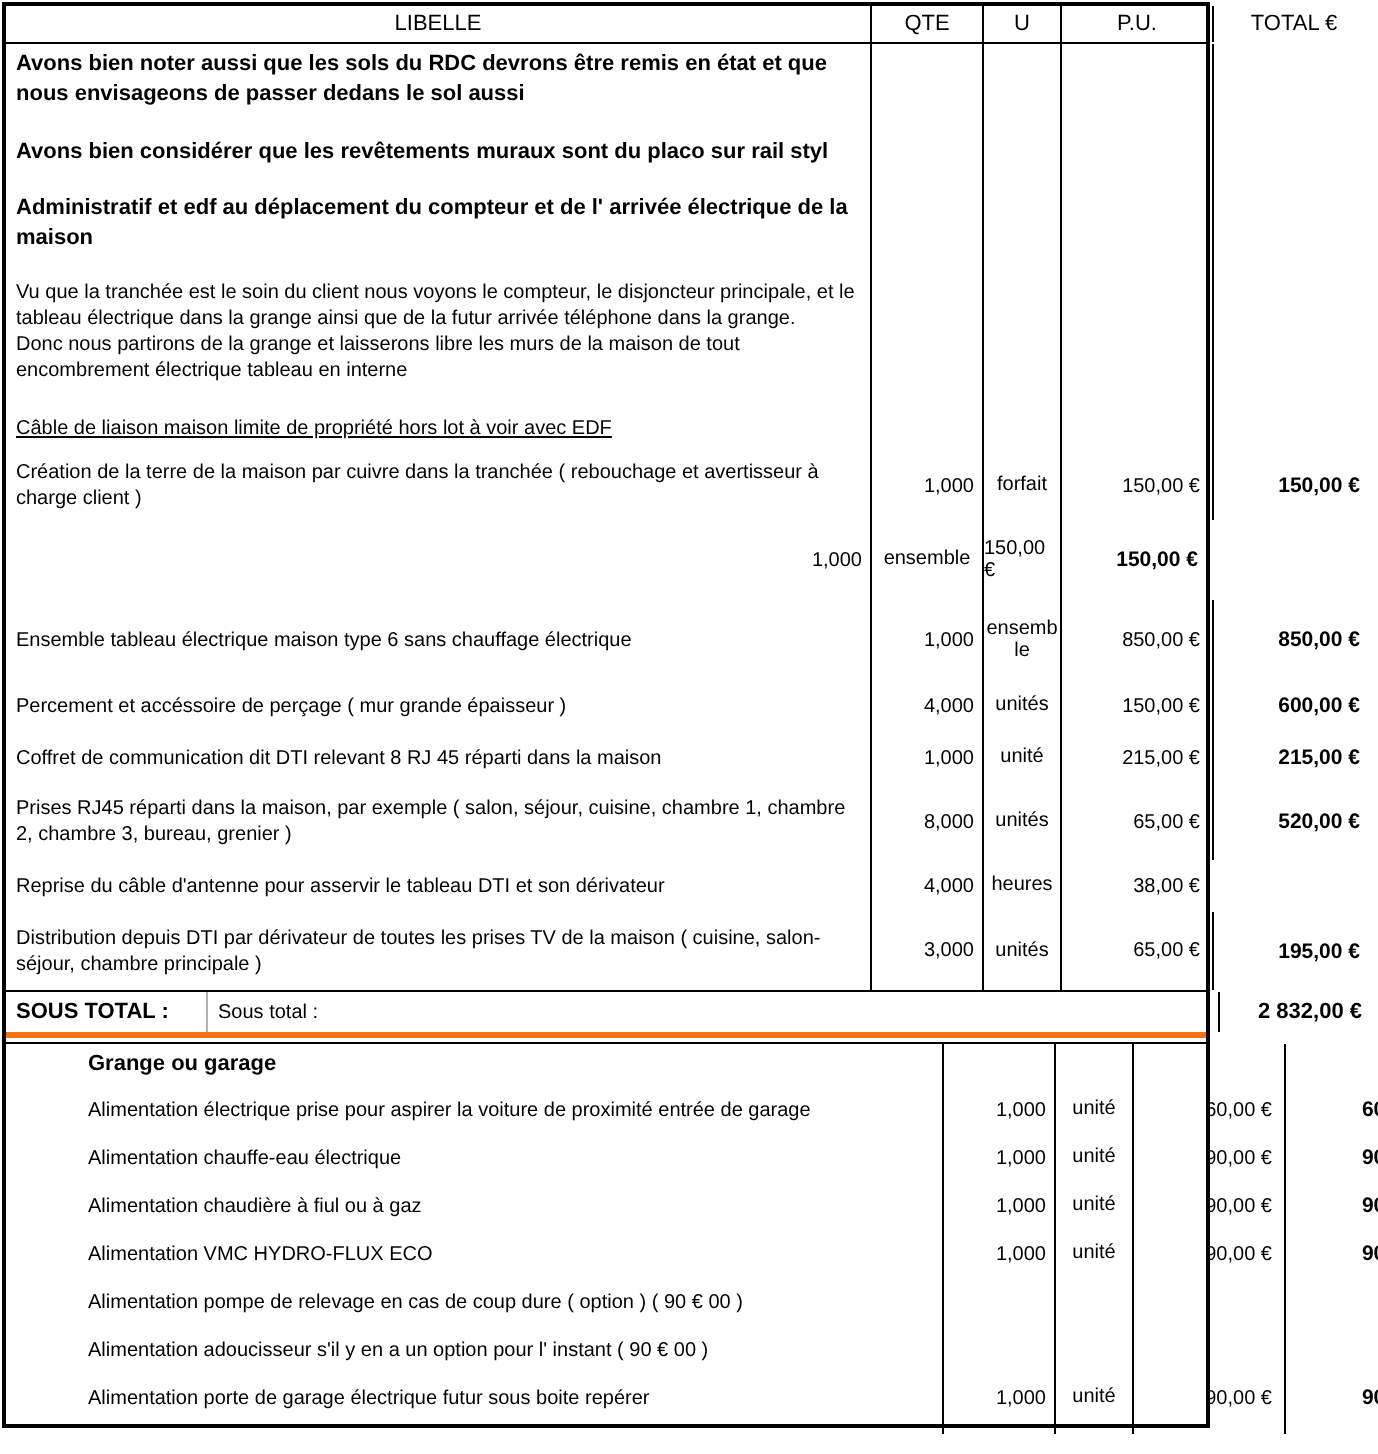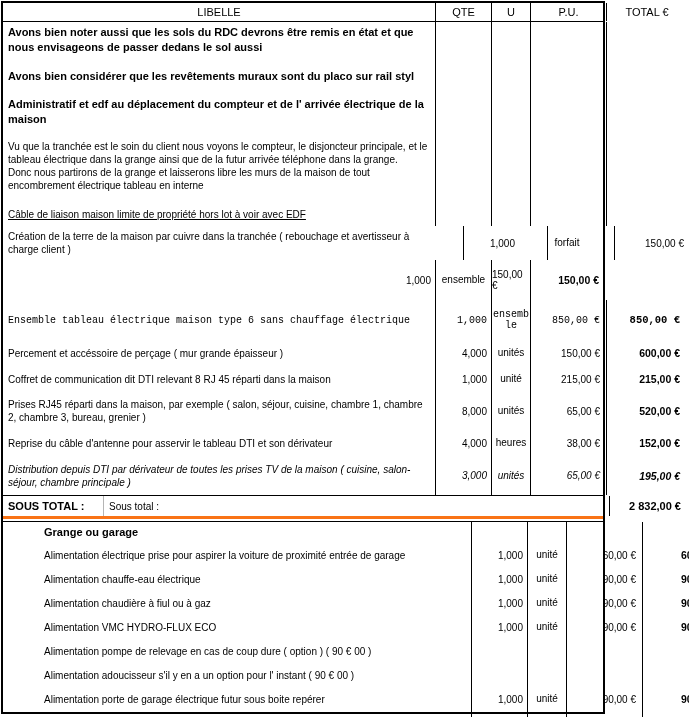--- a/index.html
+++ b/index.html
@@ -43,28 +43,28 @@
   .u{justify-content:center;text-align:center;font-size:10px;line-height:1.15;word-break:break-all;padding:0 1px;}
   .pu{justify-content:flex-end;padding-right:6px;font-size:10px;}
   .total{justify-content:flex-end;padding-right:7px;font-size:10.5px;font-weight:bold;}
   
   #body1{flex:0 0 auto;}
   #body1 .row:nth-child(1){min-height:36px;}
   #body1 .row:nth-child(2){min-height:36px;}
   #body1 .row:nth-child(3){min-height:36px;}
   #body1 .row:nth-child(4){min-height:72px;}
   #body1 .row:nth-child(5){min-height:24px;text-decoration:underline;}
-  #body1 .row:nth-child(6){min-height:34px;gap:28px;}
+  #body1 .row:nth-child(6){min-height:34px;}
   #body1 .row:nth-child(7){min-height:40px;}
-  #body1 .row:nth-child(8){min-height:40px;font-family:Liberation Mono, monospace;}
+  #body1 .row:nth-child(8){min-height:40px;}
   #body1 .row:nth-child(9){min-height:26px;}
   #body1 .row:nth-child(10){min-height:26px;}
   #body1 .row:nth-child(11){min-height:38px;}
   #body1 .row:nth-child(12){min-height:26px;}
-  #body1 .row:nth-child(13){min-height:39px;font-style:italic;}
+  #body1 .row:nth-child(13){min-height:39px;}
   
   .subtotal{
     flex:0 0 auto;height:24px;box-sizing:border-box;
     border-top:1px solid #000;border-bottom:3px solid #f97316;
     display:grid;grid-template-columns:100px 506px 79px;
   }
   .st-cell{box-sizing:border-box;height:100%;display:flex;align-items:center;overflow:hidden;}
   .st-label{font-size:11px;font-weight:bold;padding-left:5px;}
   .st-sublabel{font-size:10px;border-left:1px solid #b5b5b5;padding-left:5px;}
   .st-total{font-size:11px;font-weight:bold;border-left:1px solid #000;justify-content:flex-end;padding-right:7px;}
@@ -162,21 +162,20 @@
         <div class="cell qte">8,000</div>
         <div class="cell u">unités</div>
         <div class="cell pu">65,00 €</div>
         <div class="cell total">520,00 €</div>
       </div>
       <div class="row">
         <div class="cell libelle">Reprise du câble d'antenne pour asservir le tableau DTI et son dérivateur</div>
         <div class="cell qte">4,000</div>
         <div class="cell u">heures</div>
         <div class="cell pu">38,00 €</div>
-        <div class="cell total">152,00 €</div>
       </div>
       <div class="row">
         <div class="cell libelle">Distribution depuis DTI par dérivateur de toutes les prises TV de la maison ( cuisine, salon-séjour, chambre principale )</div>
         <div class="cell qte">3,000</div>
         <div class="cell u">unités</div>
         <div class="cell pu">65,00 €</div>
         <div class="cell total">195,00 €</div>
       </div>
     </div>
   <div class="subtotal">

